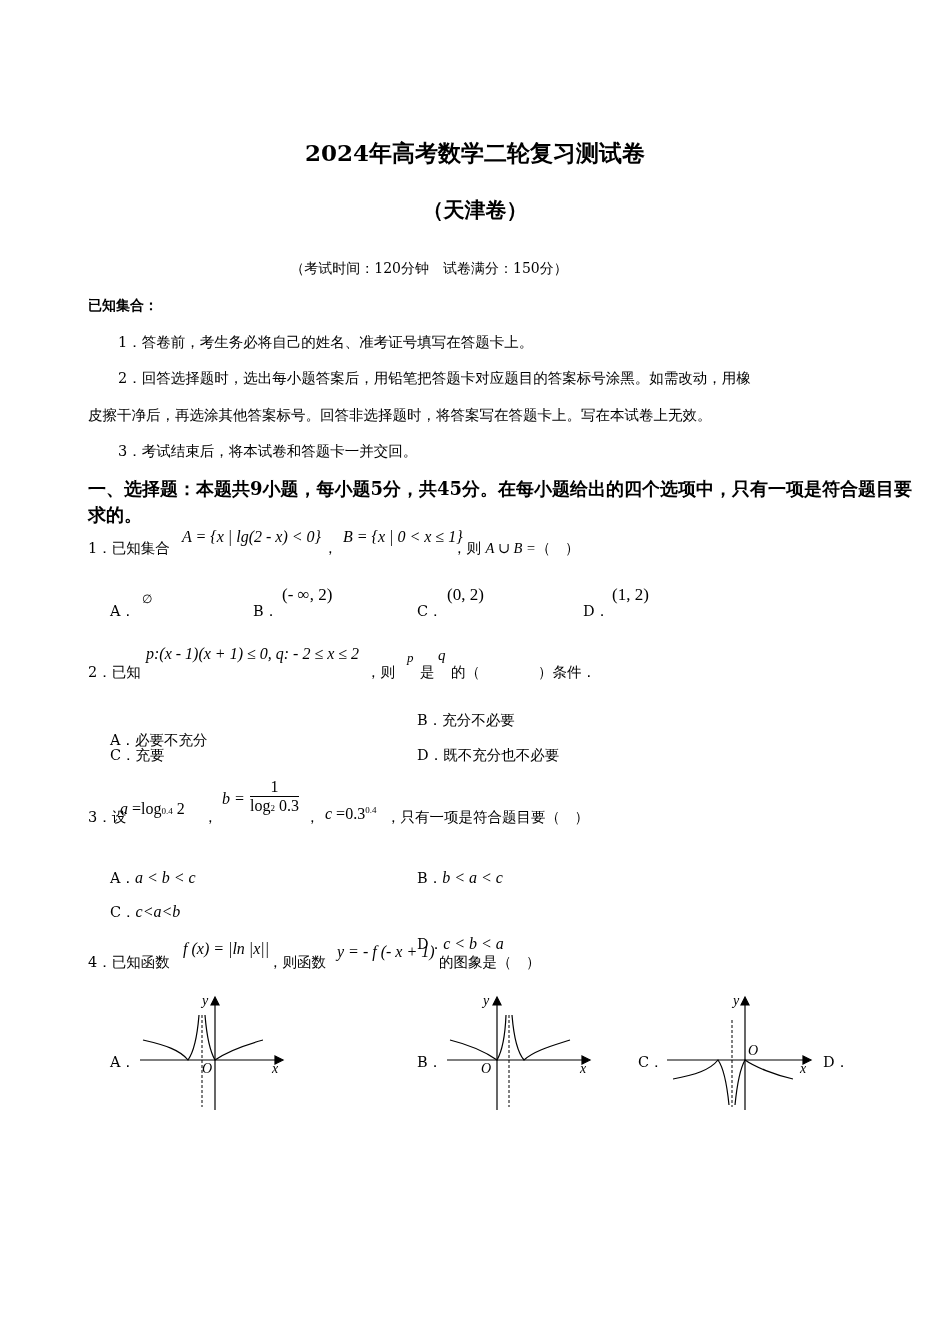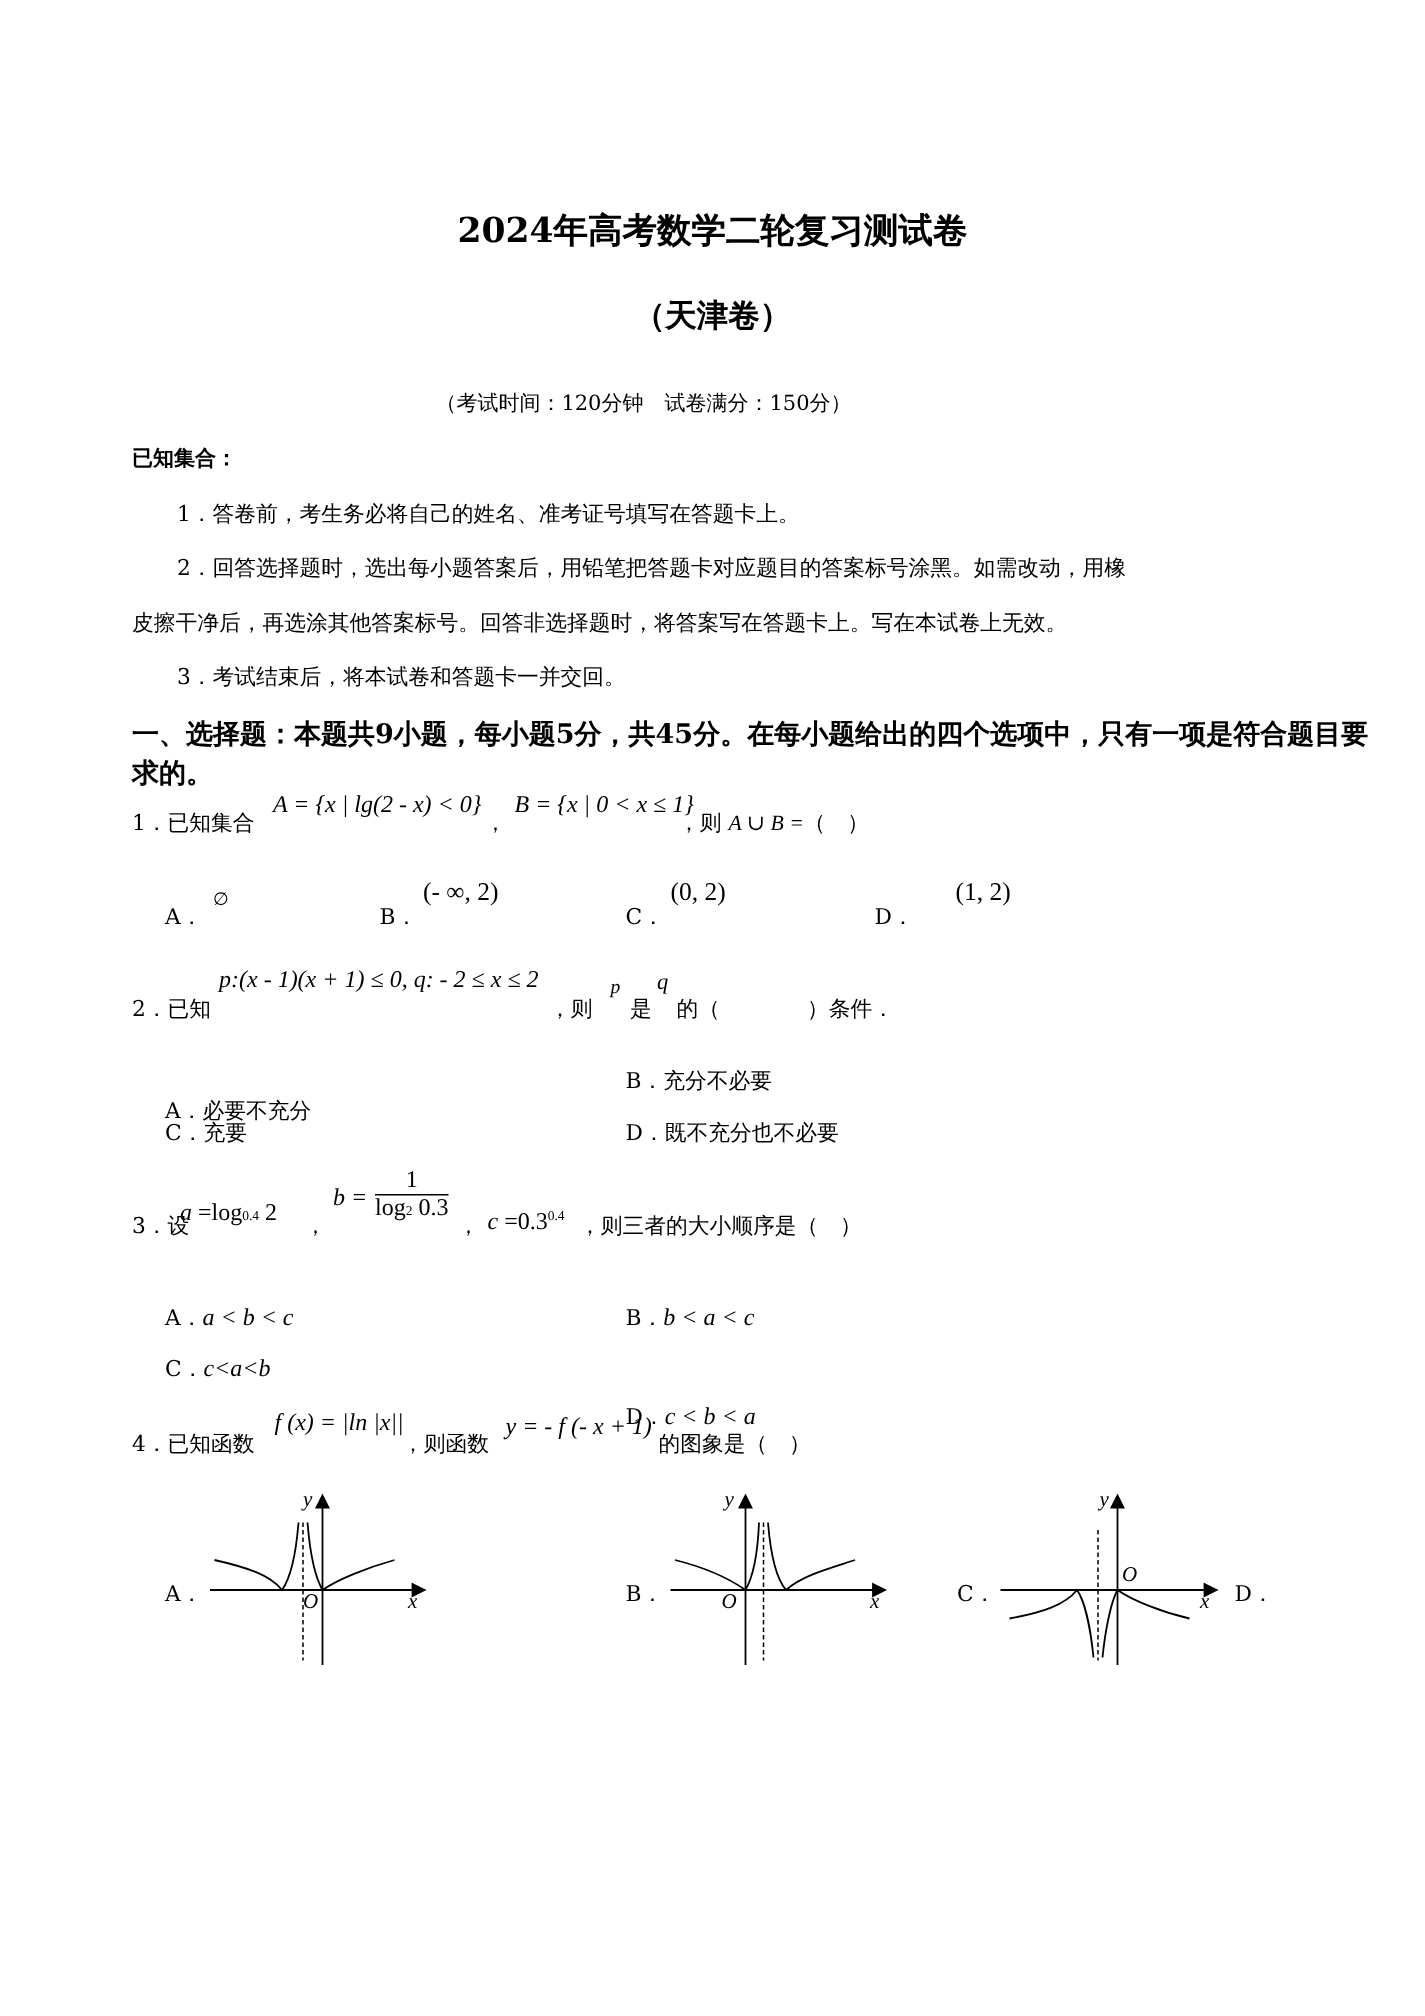--- a/index.html
+++ b/index.html
@@ -49,21 +49,21 @@
   <span>，则</span>
   <span class="m">A ∪ B =</span><span>（　）</span>
 </div>
 <div class="abs p" style="left:110px; top:602px;"><span>A．</span></div>
 <div class="abs mr" style="left:142px; top:592px; font-size:12px;">∅</div>
 <div class="abs p" style="left:253px; top:602px;"><span>B．</span></div>
 <div class="abs mr" style="left:282px; top:585px; font-size:17px;">(- ∞, 2)</div>
 <div class="abs p" style="left:417px; top:602px;"><span>C．</span></div>
 <div class="abs mr" style="left:447px; top:585px; font-size:17px;">(0, 2)</div>
 <div class="abs p" style="left:583px; top:602px;"><span>D．</span></div>
-<div class="abs mr" style="left:612px; top:585px; font-size:17px;margin-left:25px;">(1, 2)</div>
+<div class="abs mr" style="left:612px; top:585px; font-size:17px;">(1, 2)</div>
 
 <div class="abs p" style="left:88px; top:663px;">
   <span>2．</span><span>已知</span>
 </div>
 <div class="abs m" style="left:146px; top:645px; font-size:16px;">p:(x - 1)(x + 1) ≤ 0,  q: - 2 ≤ x ≤ 2</div>
 <div class="abs p" style="left:366px; top:663px;">，则</div>
 <div class="abs m" style="left:407px; top:650px; font-size:13px;">p</div>
 <div class="abs p" style="left:420px; top:663px;">是</div>
 <div class="abs m" style="left:438px; top:647px; font-size:15px;">q</div>
 <div class="abs p" style="left:451px; top:663px;">的（　　　　）条件．</div>
@@ -80,21 +80,21 @@
 <div class="abs p" style="left:203px; top:808px;">，</div>
 <div class="abs mr" style="left:222px; top:790px; font-size:16px;"><span class="m">b =</span></div>
 <div class="abs mr" style="left:250px; top:778px; font-size:16px;">
   <span class="frac">
     <span class="num">1</span>
     <span class="den"><span>log</span><span class="sub">2</span><span> 0.3</span></span>
   </span>
 </div>
 <div class="abs p" style="left:305px; top:808px;">，</div>
 <div class="abs mr" style="left:325px; top:805px; font-size:16px;"><span class="m">c</span> =0.3<span class="sup">0.4</span></div>
-<div class="abs p" style="left:386px; top:808px;">，则三者的大小顺序是（　）</div>
+<div class="abs p" style="left:386px; top:808px;">，只有一项是符合题目要（　）</div>
 
 <div class="abs p" style="left:110px; top:869px;"><span>A．</span><span class="m" style="font-size:16px;">a &lt; b &lt; c</span></div>
 <div class="abs p" style="left:417px; top:869px;"><span>B．</span><span class="m" style="font-size:16px;">b &lt; a &lt; c</span></div>
 <div class="abs p" style="left:110px; top:903px;"><span>C．</span><span class="m" style="font-size:16px;">c&lt;a&lt;b</span></div>
 <div class="abs p" style="left:417px; top:903px;margin-top:32px;"><span>D．</span><span class="m" style="font-size:16px;">c &lt; b &lt; a</span></div>
 
 <div class="abs p" style="left:88px; top:953px;">
   <span>4．</span><span>已知函数</span>
 </div>
 <div class="abs m" style="left:183px; top:940px; font-size:16px;">f (x) = |ln |x||</div>

